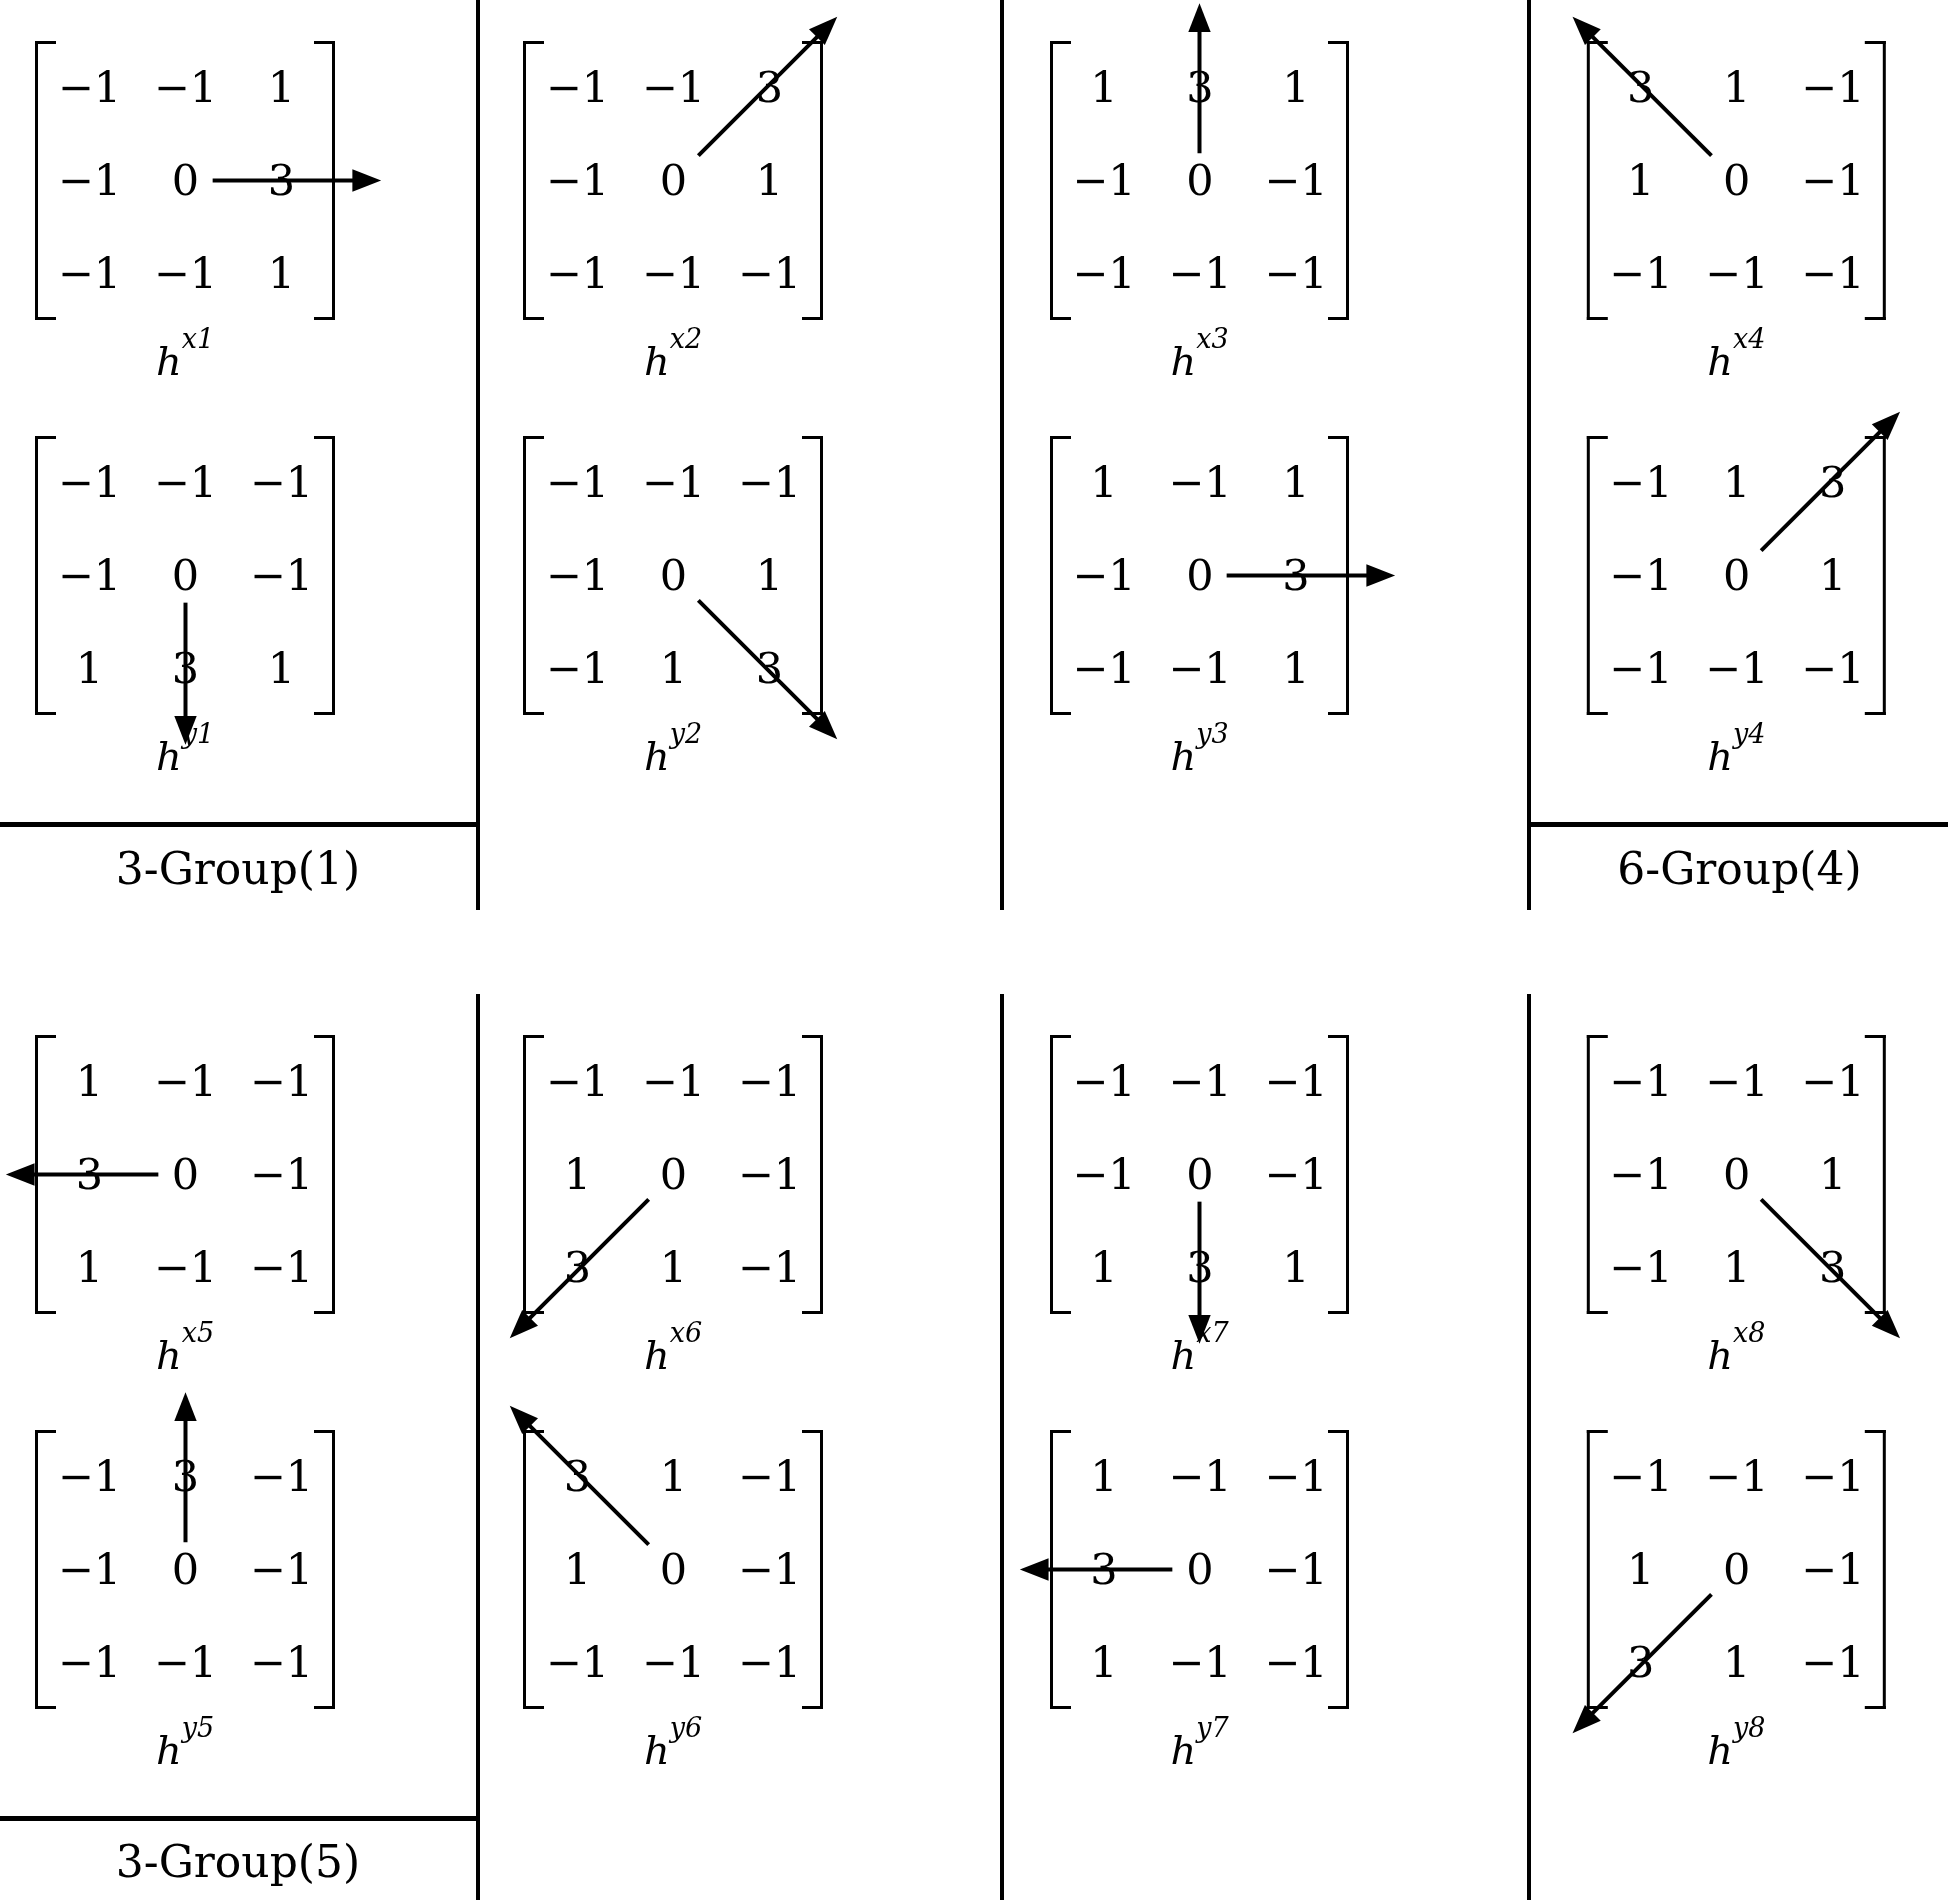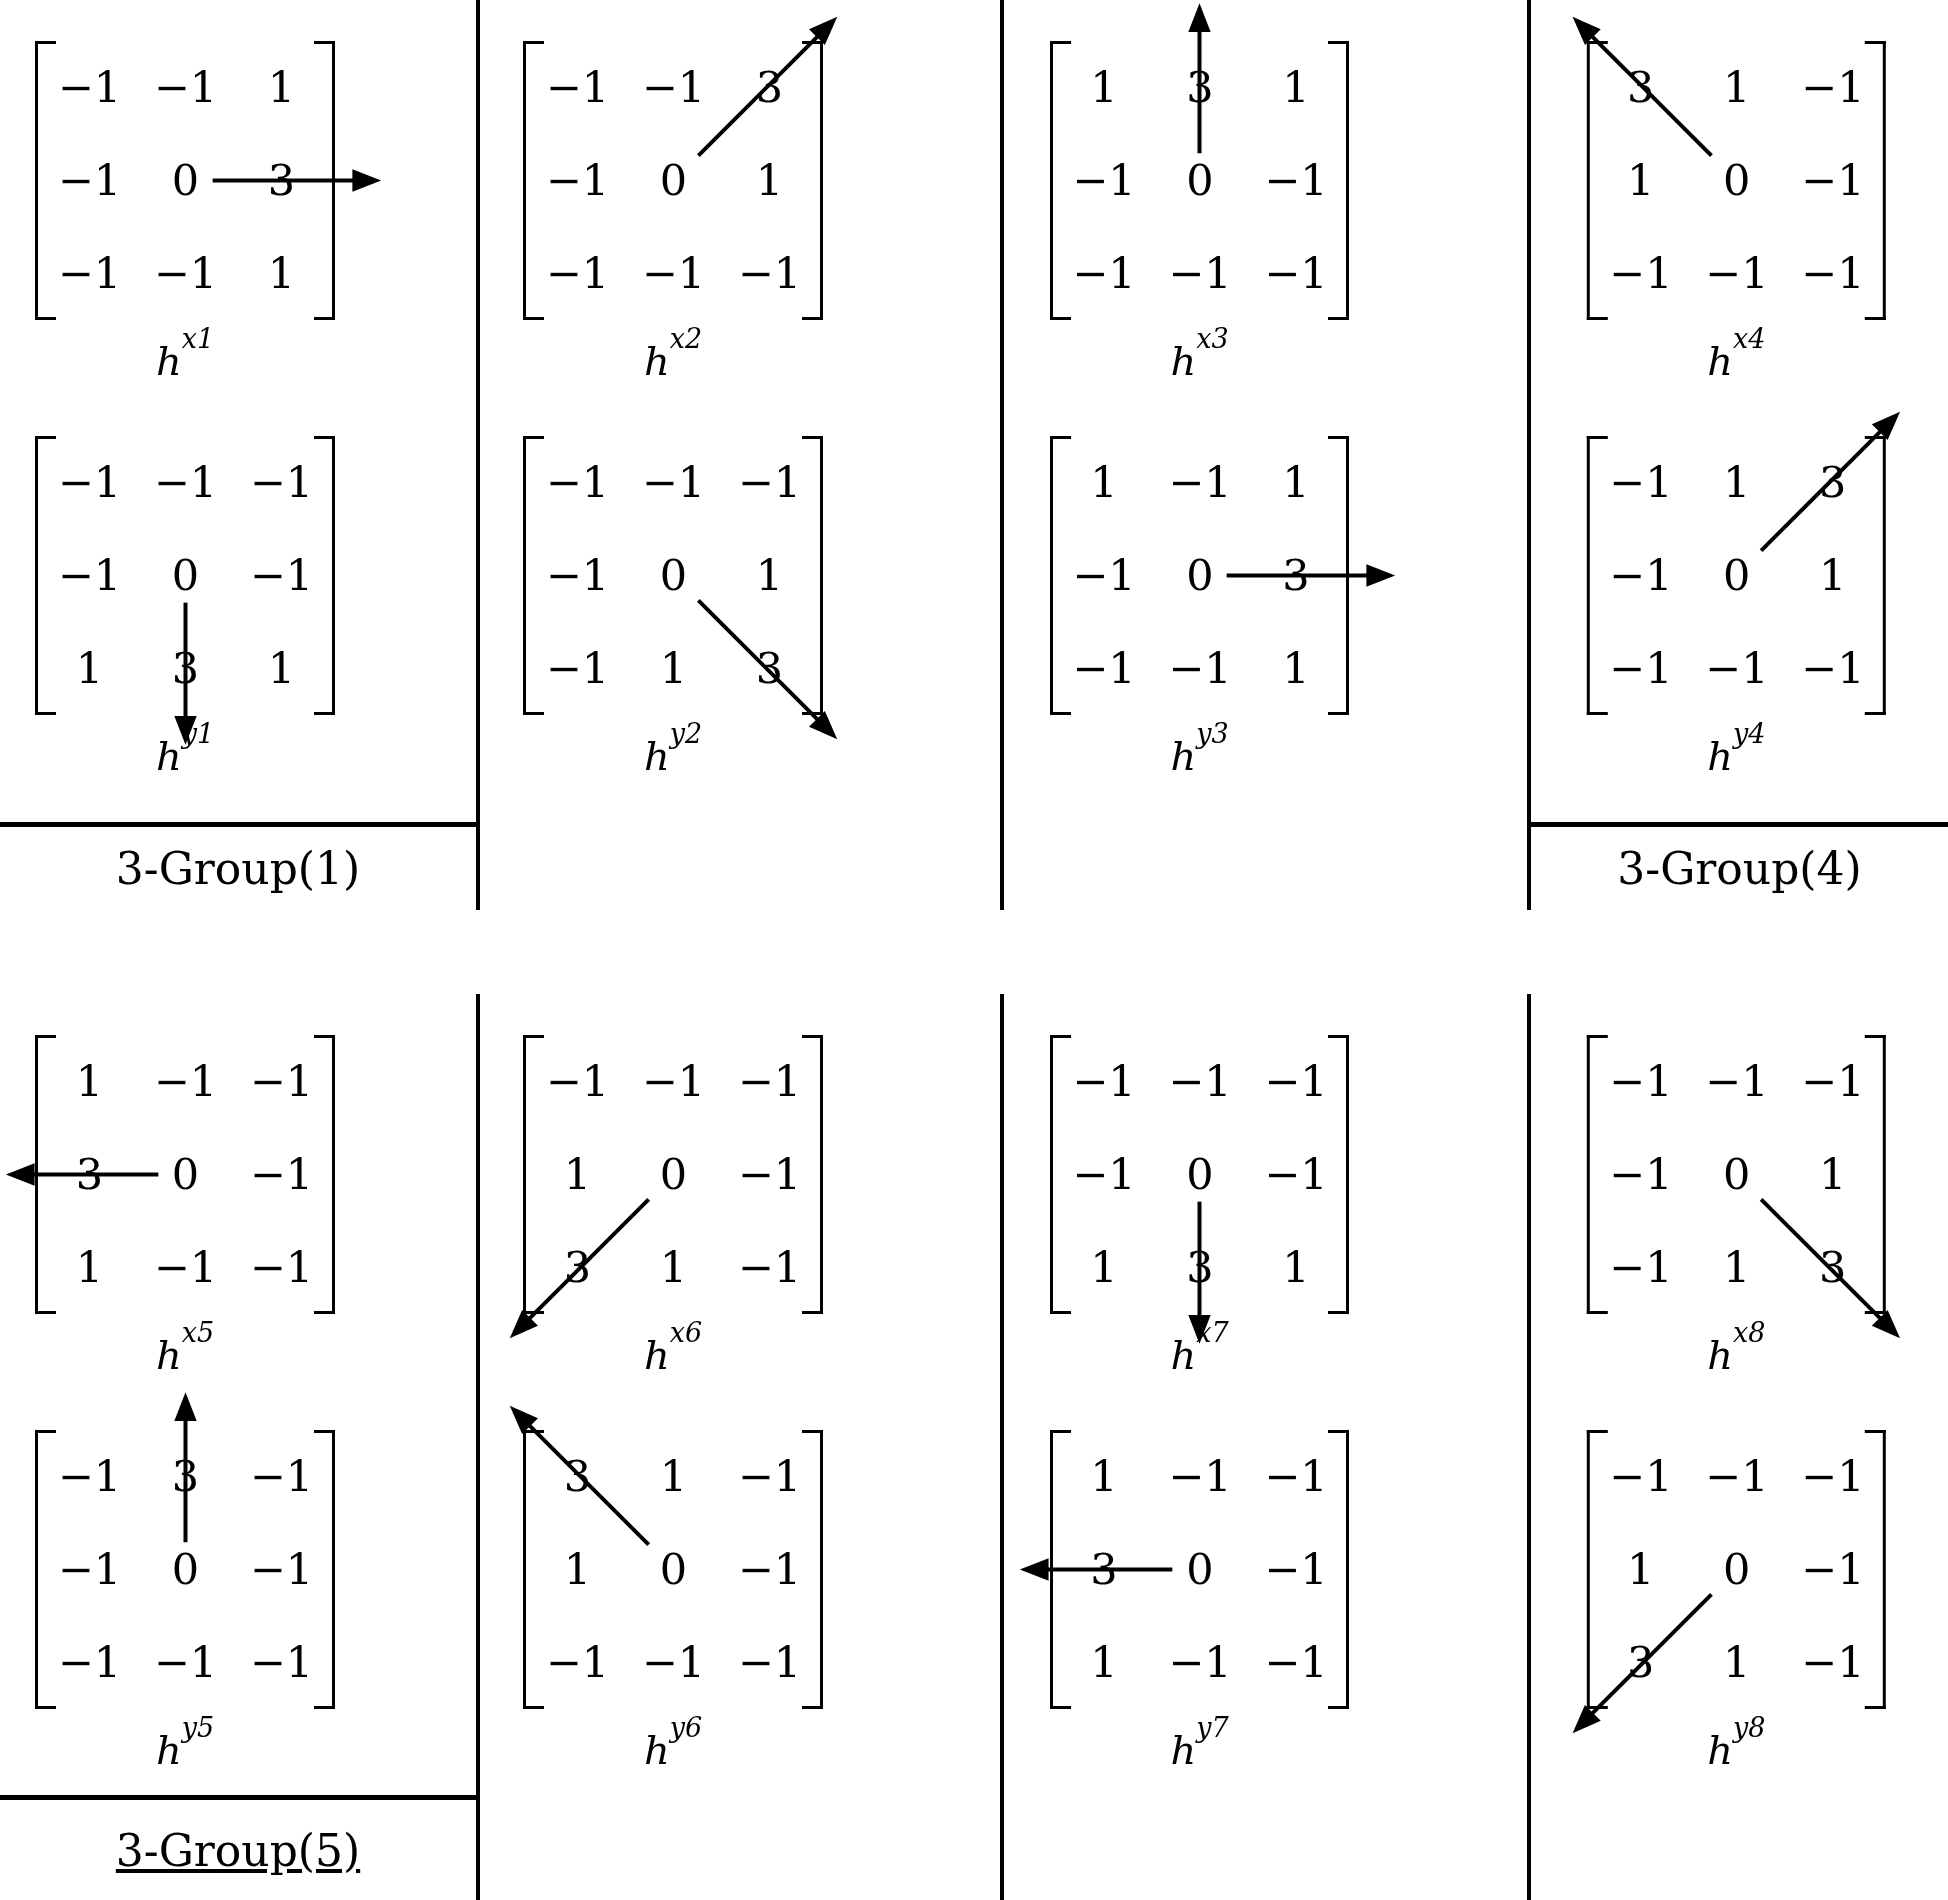--- a/index.html
+++ b/index.html
@@ -49,21 +49,21 @@
     display: flex; align-items: flex-start; justify-content: center;
     font-size: 40px; font-style: italic; line-height: 1.1;
   }
   .klabel sub { font-size: 27px; font-style: italic; line-height: 0; vertical-align: -0.35em; }
   .grouprow {
     margin-top: auto; border-top: 5.6px solid #000;
     display: flex; align-items: center; justify-content: center;
     font-size: 44px;
   }
   .band0 .grouprow { height: 88px; }
-  .band1 .grouprow { height: 106px; text-decoration: underline; }
+  .band1 .grouprow { height: 85px; }
 </style>
 </head>
 <body>
 
 <div class="band band0" id="band-0">
     <div class="cell c0">
       <div class="mwrap">
         <div class="matrix">
           <div class="bracket bl"></div>
           <div class="bracket br"></div>
@@ -247,21 +247,21 @@
           <svg class="arrow-svg" viewBox="-350 -350 700 700">
             <line x1="31.112698372208094" y1="-31.112698372208094" x2="185.26197667087547" y2="-185.26197667087547"></line>
             <polygon points="205.0609665440988,-205.0609665440988 189.50461735799473,-169.7056274847714 169.7056274847714,-189.50461735799473"></polygon>
           </svg>
         </div>
         <div class="klabel">
           <span>h</span>
           <sub>y4</sub>
         </div>
       </div>
-      <div class="grouprow">3-Group(4)</div>
+      <div class="grouprow">6-Group(4)</div>
     </div>
   </div>
 <div class="gap"></div>
 <div class="band band1" id="band-1">
     <div class="cell c0">
       <div class="mwrap">
         <div class="matrix">
           <div class="bracket bl"></div>
           <div class="bracket br"></div>
           <div class="mcell">1</div>

